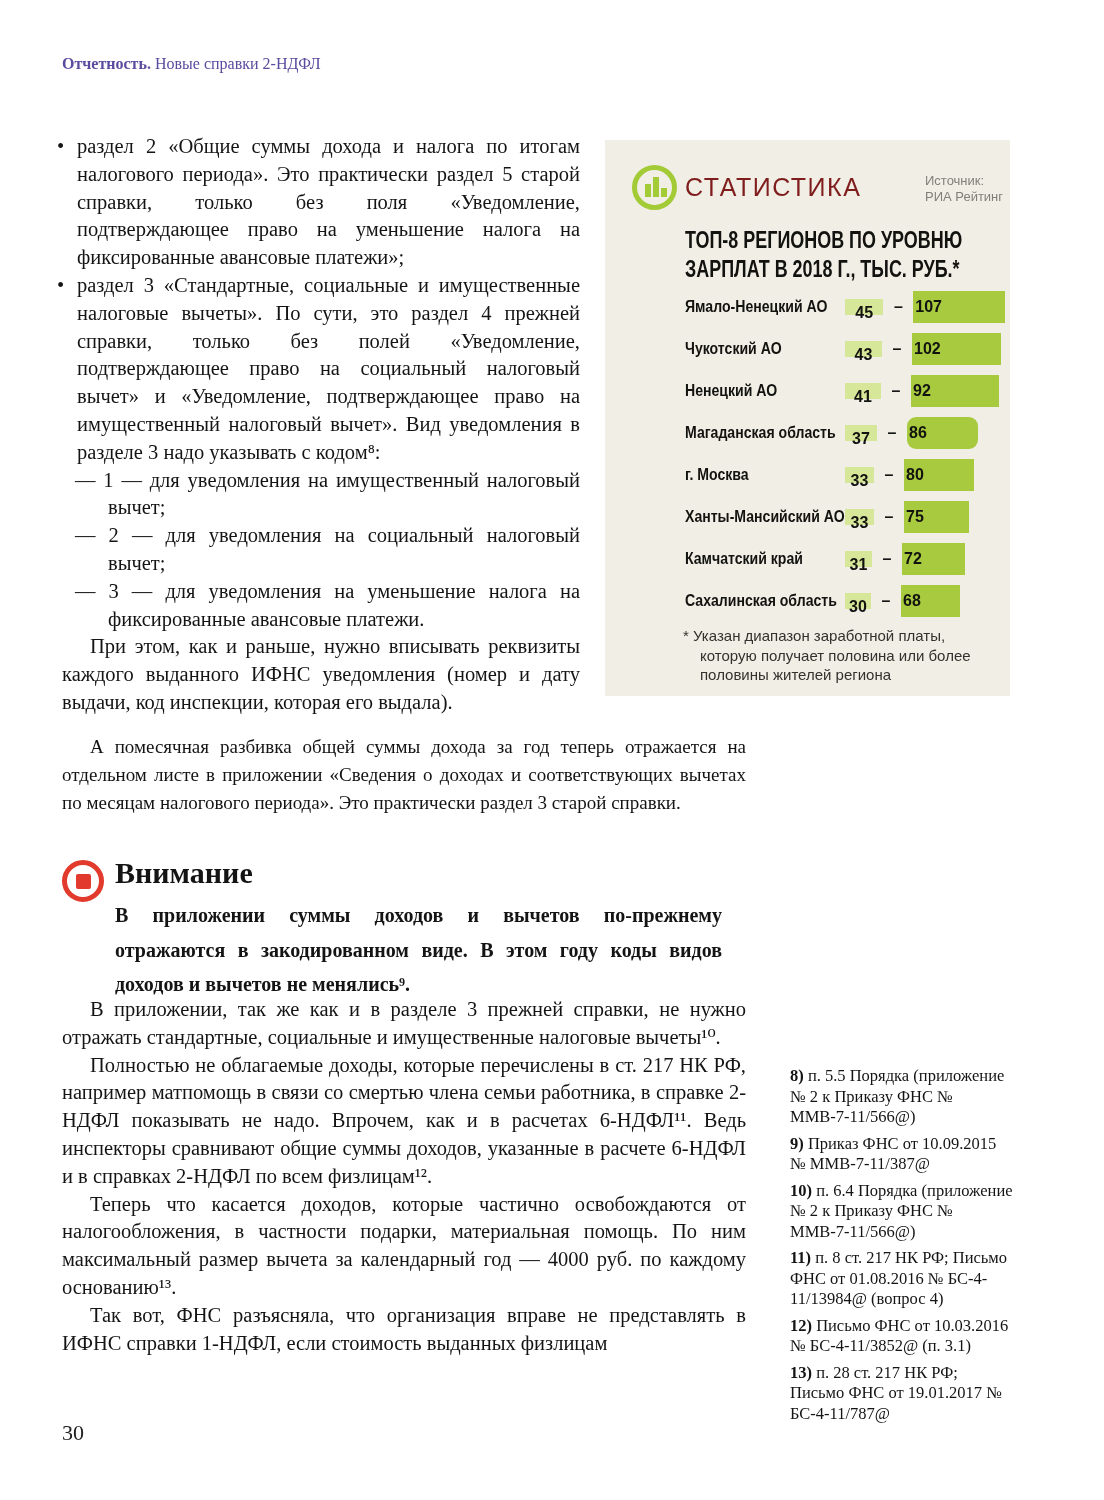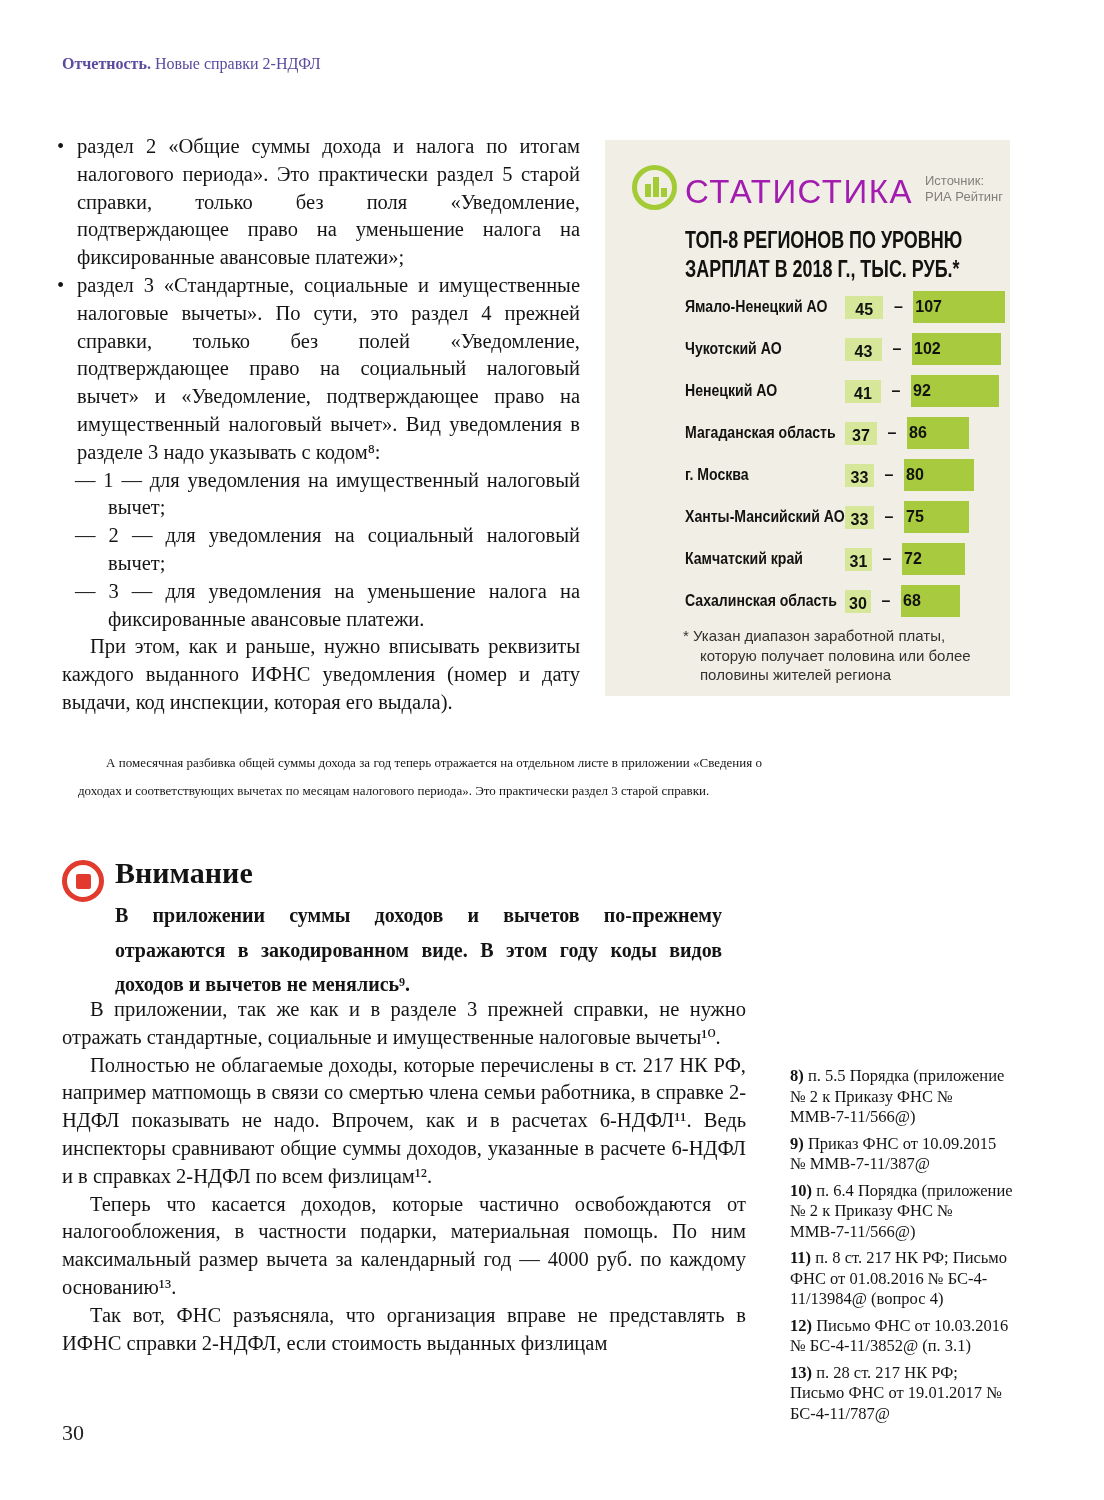--- a/index.html
+++ b/index.html
@@ -14,21 +14,21 @@
   .col-narrow{position:absolute;left:62px;top:133px;width:518px;
               font-size:20.5px;line-height:27.8px;text-align:justify;}
   .bullet-item{position:relative;padding-left:15px;}
   .bullet-item .marker{position:absolute;left:-5px;top:0;}
   .dash-item{padding-left:46px;text-indent:-33px;}
   p.ind{margin:0;text-indent:28px;}
   .col-narrow p{margin:0;}
 
   
   .para-wide{position:absolute;left:62px;top:733px;width:684px;
-             font-size:13px;line-height:27.8px;text-align:justify;margin:16px;text-indent:28px;}
+             font-size:19px;line-height:27.8px;text-align:justify;margin:0;text-indent:28px;}
   .col-lower{position:absolute;left:62px;top:996px;width:684px;
              font-size:20.5px;line-height:27.8px;text-align:justify;}
   .col-lower p{margin:0;text-indent:28px;}
 
   
   .attention{position:absolute;left:62px;top:856px;width:660px;}
   .att-icon{position:absolute;left:0;top:4px;width:42px;height:42px;border:5px solid #e23a2c;
             border-radius:50%;box-sizing:border-box;}
   .att-icon .sq{position:absolute;left:50%;top:50%;width:15px;height:15px;margin:-7.5px 0 0 -7.5px;
             background:#e23a2c;border-radius:2px;}
@@ -36,30 +36,30 @@
   .att-title{font-size:30px;font-weight:bold;margin:0 0 8px 0;}
   .att-text{font-size:20px;font-weight:bold;line-height:34.5px;text-align:justify;margin:0;}
 
   
   .statbox{position:absolute;left:605px;top:140px;width:405px;height:556px;background:#f1eee6;
            font-family:"Liberation Sans","DejaVu Sans",sans-serif;}
   .stat-icon{position:absolute;left:27px;top:25px;width:45px;height:45px;border:5px solid #a2cb35;
              border-radius:50%;box-sizing:border-box;}
   .stat-icon .bars{position:absolute;left:8px;bottom:8px;display:flex;align-items:flex-end;gap:2px;}
   .stat-icon .bars i{display:block;background:#a2cb35;width:6px;}
-  .stat-head{position:absolute;left:80px;top:33px;font-size:33px;letter-spacing:1.5px;color:#a21caf;}
+  .stat-head{position:absolute;left:80px;top:33px;font-size:25px;letter-spacing:1.5px;color:#7f1d1d;}
   .stat-source{position:absolute;left:320px;top:33px;font-size:13px;line-height:16px;color:#827f78;}
   .stat-title{position:absolute;left:80px;top:86px;width:378px;font-size:23px;font-weight:bold;
               line-height:29px;color:#12120f;transform:scaleX(0.78);transform-origin:left top;}
   .stat-rows{position:absolute;left:80px;top:146px;width:320px;}
   .stat-row{height:42px;display:flex;align-items:center;gap:8px;}
   .stat-label{width:152px;flex:0 0 152px;font-size:16px;font-weight:bold;color:#12120f;white-space:nowrap;}
   .stat-label span{display:inline-block;transform:scaleX(0.88);transform-origin:left center;}
   .bar{box-sizing:border-box;font-size:16px;font-weight:bold;color:#12120f;white-space:nowrap;}
-  .bar-min{height:23px;line-height:27px;background:#d7e79a;text-align:center;}
+  .bar-min{height:16px;line-height:27px;background:#d7e79a;text-align:center;}
   .bar-max{height:32px;line-height:32px;background:#a7ca3f;padding-left:2px;text-align:left;}
   .bar-dash{width:14px;text-align:center;font-weight:bold;font-size:16px;}
   .stat-foot{position:absolute;left:78px;top:486px;width:302px;font-size:15px;line-height:19.5px;
              color:#33312d;padding-left:17px;text-indent:-17px;}
 
   
   .footnotes{position:absolute;left:790px;top:1066px;width:225px;
              font-size:16.5px;line-height:20.5px;}
   .fn{margin:0 0 6px 0;}
   .fn b{font-weight:bold;}
@@ -99,21 +99,21 @@
     <div class="att-body">
       <p class="att-title">Внимание</p>
       <p class="att-text">В приложении суммы доходов и вычетов по-прежнему отражаются в закодированном виде. В этом году коды видов доходов и вычетов не менялись⁹.</p>
     </div>
   </div>
 
   <div class="col-lower">
     <p>В приложении, так же как и в разделе 3 прежней справки, не нужно отражать стандартные, социальные и имущественные налоговые вычеты¹⁰.</p>
     <p>Полностью не облагаемые доходы, которые перечислены в ст. 217 НК РФ, например матпомощь в связи со смертью члена семьи работника, в справке 2-НДФЛ показывать не надо. Впрочем, как и в расчетах 6-НДФЛ¹¹. Ведь инспекторы сравнивают общие суммы доходов, указанные в расчете 6-НДФЛ и в справках 2-НДФЛ по всем физлицам¹².</p>
     <p>Теперь что касается доходов, которые частично освобождаются от налогообложения, в частности подарки, материальная помощь. По ним максимальный размер вычета за календарный год — 4000 руб. по каждому основанию¹³.</p>
-    <p>Так вот, ФНС разъясняла, что организация вправе не представлять в ИФНС справки 2-НДФЛ, если стоимость выданных физлицам</p>
+    <p>Так вот, ФНС разъясняла, что организация вправе не представлять в ИФНС справки 1-НДФЛ, если стоимость выданных физлицам</p>
   </div>
 
   <div class="statbox">
     <div class="stat-icon">
       <div class="bars">
         <i style="height:13px"></i>
           <i style="height:20px"></i>
           <i style="height:9px"></i>
       </div>
     </div>
@@ -140,21 +140,21 @@
       <div class="stat-row">
         <div class="stat-label"><span>Ненецкий АО</span></div>
         <div class="bar bar-min" style="width: 36px;"><span>41</span></div>
         <div class="bar-dash">–</div>
         <div class="bar bar-max" style="width: 88px;"><span>92</span></div>
       </div>
       <div class="stat-row">
         <div class="stat-label"><span>Магаданская область</span></div>
         <div class="bar bar-min" style="width: 32px;"><span>37</span></div>
         <div class="bar-dash">–</div>
-        <div class="bar bar-max" style="width: 62px;"><span>86</span></div>
+        <div class="bar bar-max" style="width: 71px; border-radius: 9px;"><span>86</span></div>
       </div>
       <div class="stat-row">
         <div class="stat-label"><span>г. Москва</span></div>
         <div class="bar bar-min" style="width: 29px;"><span>33</span></div>
         <div class="bar-dash">–</div>
         <div class="bar bar-max" style="width: 70px;"><span>80</span></div>
       </div>
       <div class="stat-row">
         <div class="stat-label"><span>Ханты-Мансийский АО</span></div>
         <div class="bar bar-min" style="width: 29px;"><span>33</span></div>

